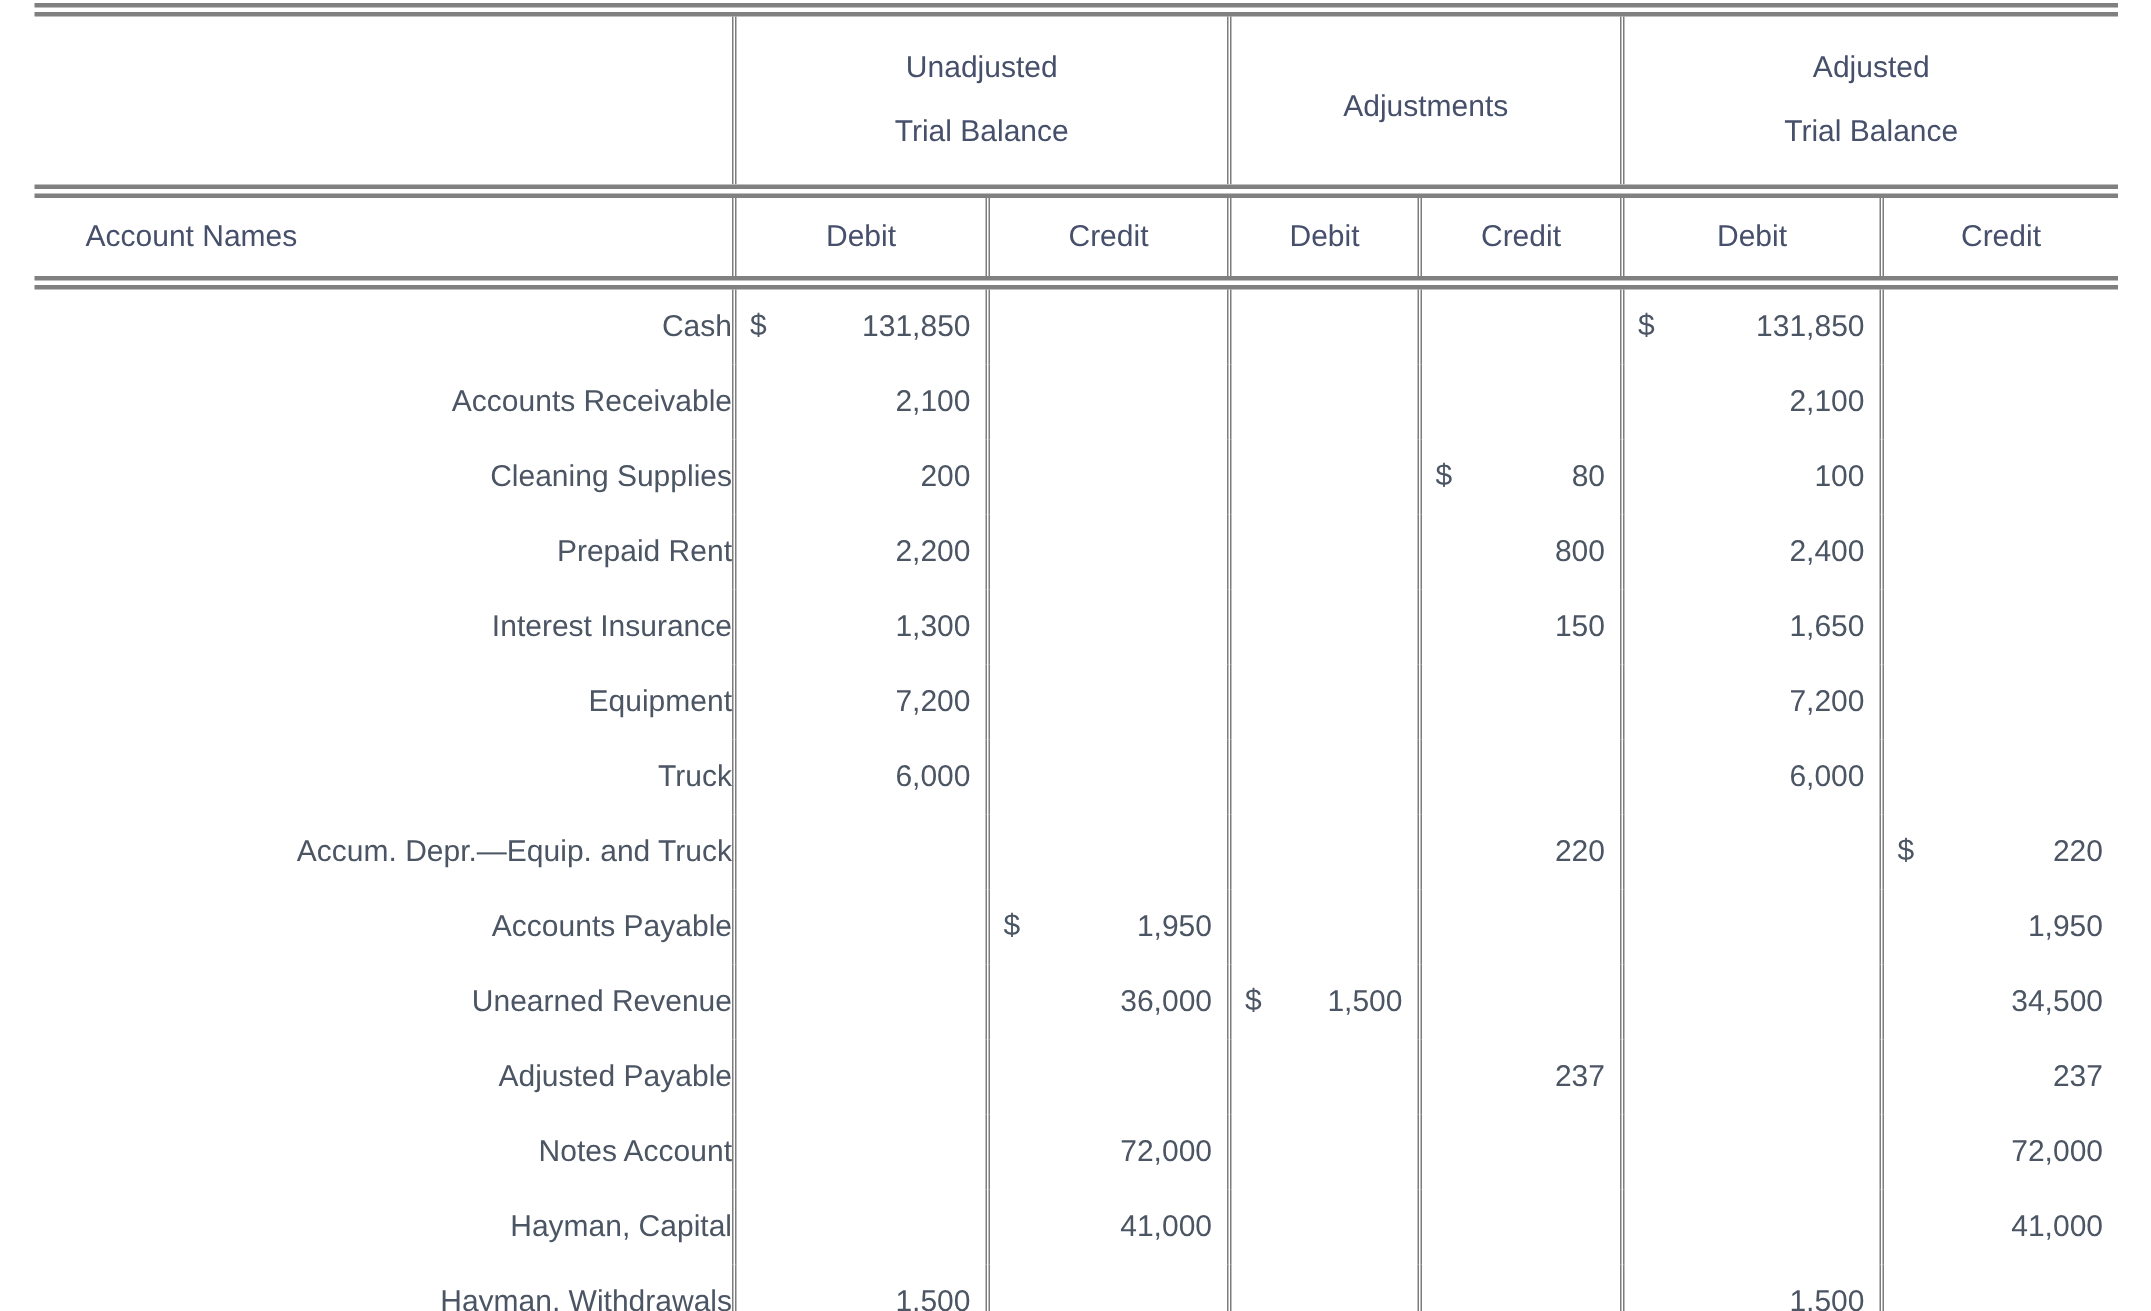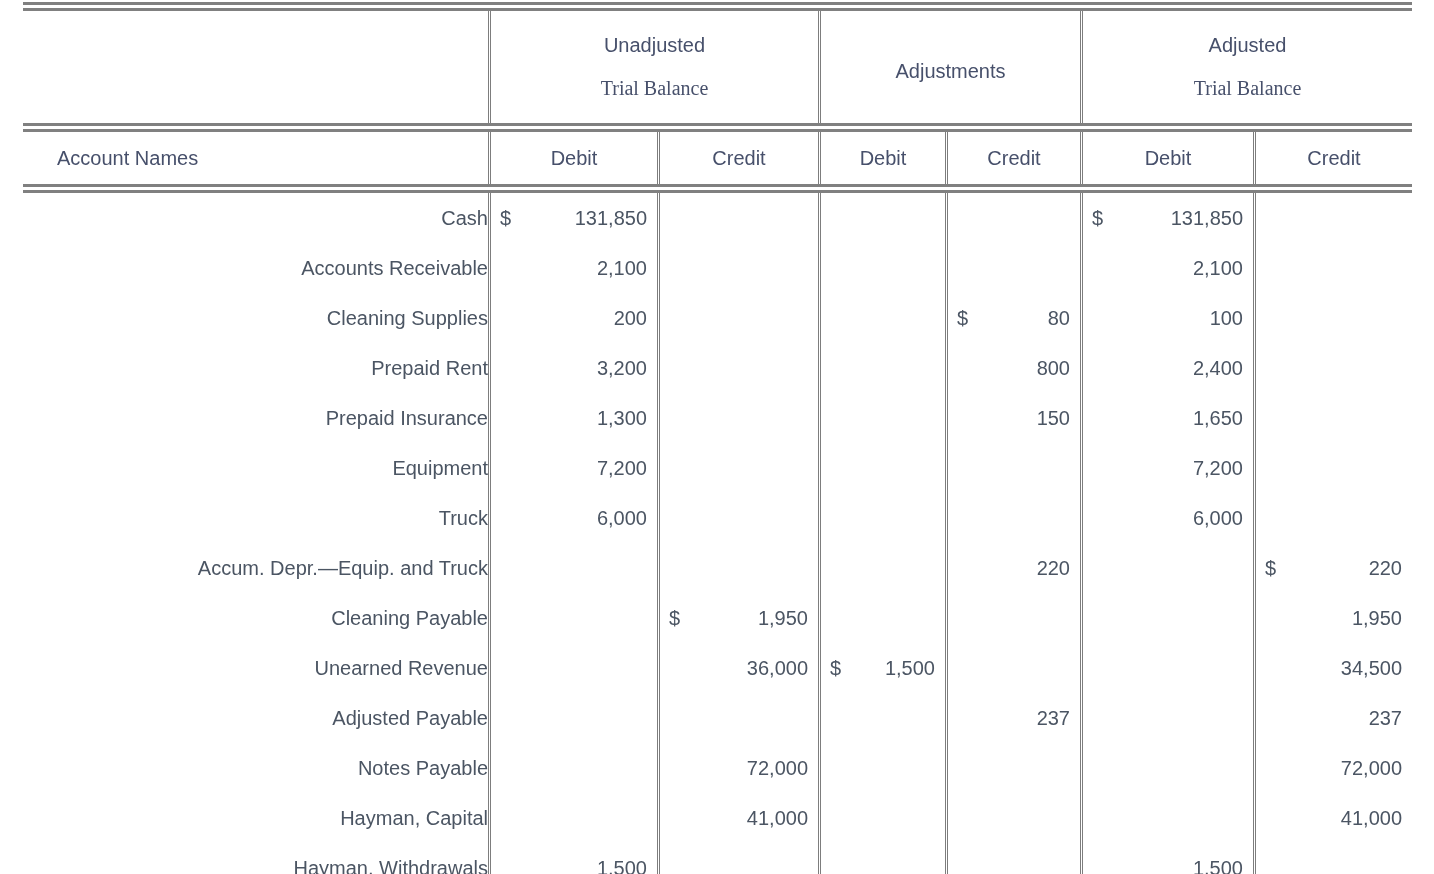--- a/index.html
+++ b/index.html
@@ -53,21 +53,21 @@
   
   .grp-row td {
     height: 112px;
     text-align: center;
     font-weight: bold;
     font-size: 20px;
     color: #47506b;
     line-height: 1.05;
   }
   .grp-row td .l1 { display: block; margin-bottom: 22px; }
-  .grp-row td .l2 { display: block; font-family: Liberation Serif, serif; }
+  .grp-row td .l2 { display: block; }
   .grp-row td .l-single { display: block; margin-top: 8px; }
 
   
   .colhdr-row td {
     height: 52px;
     text-align: center;
     font-weight: bold;
     font-size: 20px;
     color: #47506b;
   }
@@ -238,21 +238,21 @@
           </td>
           <td class="amt vsep-l">
             <span class="cur"></span>
             <span class="num"></span>
           </td>
         </tr>
         <tr class="body-row">
           <td class="acct">Prepaid Rent</td>
           <td class="amt vsep-l">
             <span class="cur"></span>
-            <span class="num">3,200</span>
+            <span class="num">2,200</span>
           </td>
           <td class="amt vsep-l">
             <span class="cur"></span>
             <span class="num"></span>
           </td>
           <td class="amt vsep-l">
             <span class="cur"></span>
             <span class="num"></span>
           </td>
           <td class="amt vsep-l">
@@ -262,21 +262,21 @@
           <td class="amt vsep-l">
             <span class="cur"></span>
             <span class="num">2,400</span>
           </td>
           <td class="amt vsep-l">
             <span class="cur"></span>
             <span class="num"></span>
           </td>
         </tr>
         <tr class="body-row">
-          <td class="acct">Prepaid Insurance</td>
+          <td class="acct">Interest Insurance</td>
           <td class="amt vsep-l">
             <span class="cur"></span>
             <span class="num">1,300</span>
           </td>
           <td class="amt vsep-l">
             <span class="cur"></span>
             <span class="num"></span>
           </td>
           <td class="amt vsep-l">
             <span class="cur"></span>
@@ -370,21 +370,21 @@
           <td class="amt vsep-l">
             <span class="cur"></span>
             <span class="num"></span>
           </td>
           <td class="amt vsep-l">
             <span class="cur">$</span>
             <span class="num">220</span>
           </td>
         </tr>
         <tr class="body-row">
-          <td class="acct">Cleaning Payable</td>
+          <td class="acct">Accounts Payable</td>
           <td class="amt vsep-l">
             <span class="cur"></span>
             <span class="num"></span>
           </td>
           <td class="amt vsep-l">
             <span class="cur">$</span>
             <span class="num">1,950</span>
           </td>
           <td class="amt vsep-l">
             <span class="cur"></span>
@@ -451,21 +451,21 @@
           <td class="amt vsep-l">
             <span class="cur"></span>
             <span class="num"></span>
           </td>
           <td class="amt vsep-l">
             <span class="cur"></span>
             <span class="num">237</span>
           </td>
         </tr>
         <tr class="body-row">
-          <td class="acct">Notes Payable</td>
+          <td class="acct">Notes Account</td>
           <td class="amt vsep-l">
             <span class="cur"></span>
             <span class="num"></span>
           </td>
           <td class="amt vsep-l">
             <span class="cur"></span>
             <span class="num">72,000</span>
           </td>
           <td class="amt vsep-l">
             <span class="cur"></span>

